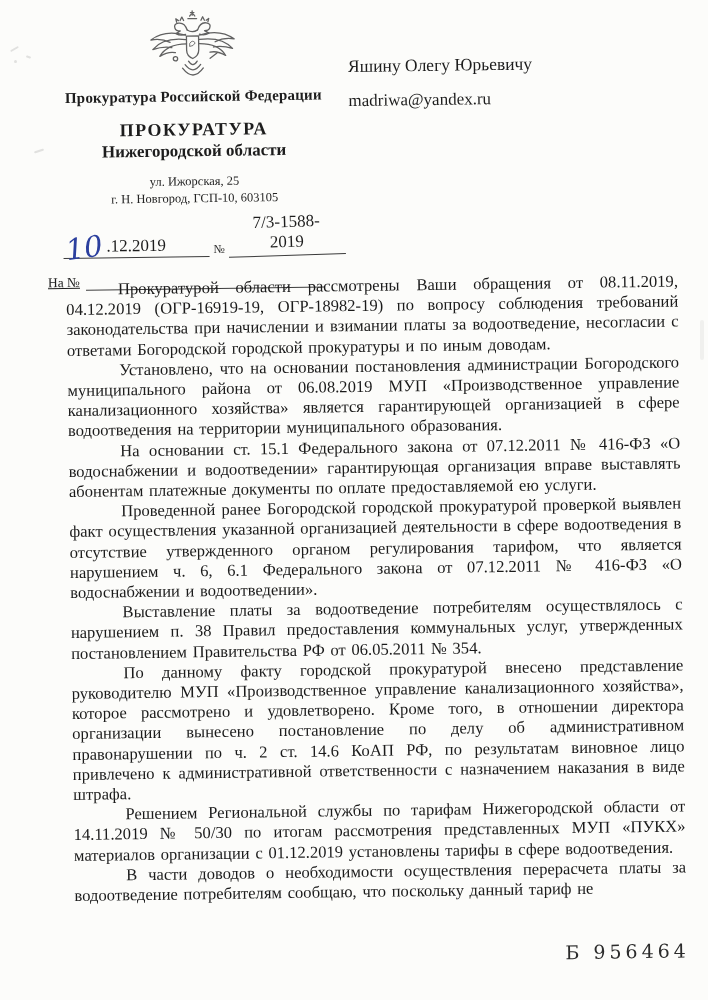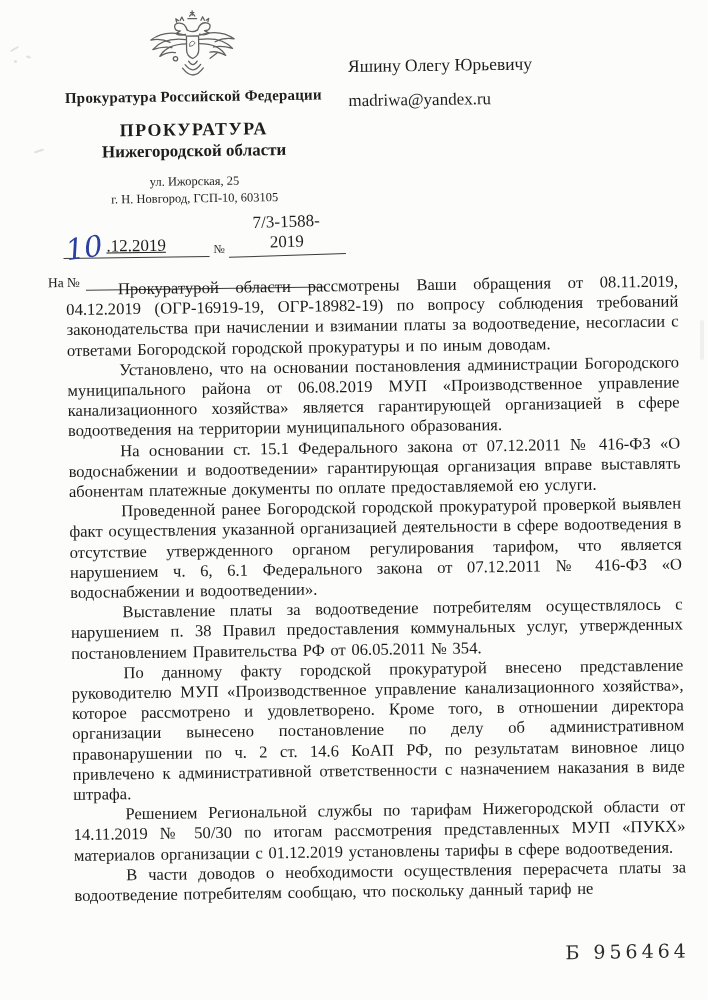--- a/index.html
+++ b/index.html
@@ -46,35 +46,35 @@
   }
   .hand-day{
     font-family:"DejaVu Serif", serif;
     font-style:italic;
     font-size:29px;line-height:22px;
     color:#2b3f9e;
     transform:rotate(-7deg) translateY(2px);
     display:inline-block;
     margin-right:4px;
   }
-  .date-rest{font-size:17px;line-height:20px;text-decoration:underline;}
+  .date-rest{font-size:17px;line-height:20px;}
   .no-sign{
     font-size:12px;line-height:14px;padding:0 4px 1px 4px;color:#2a2a2a;
   }
   .num-right{
     border-bottom:1.3px solid #3a3a3a;
     font-size:17px;line-height:20px;
     padding:0 8px 3px 8px;
     transform:rotate(-1deg);
   }
   .ref-row{
     margin-top:16px;text-align:left;padding-left:2px;
     display:flex;align-items:flex-end;
   }
-  .ref-label{font-size:13.5px;}
+  .ref-label{font-size:13.5px;text-decoration:underline;}
   .ref-blank{
     display:inline-block;width:238px;height:14px;
     border-bottom:1.2px solid #3d3d3d;margin-left:6px;
   }
   
   .recipient{
     position:absolute;left:347px;top:56px;width:320px;
     font-size:17.5px;text-align:left;
   }
   .recipient-name{margin:0 0 14px 0;}

